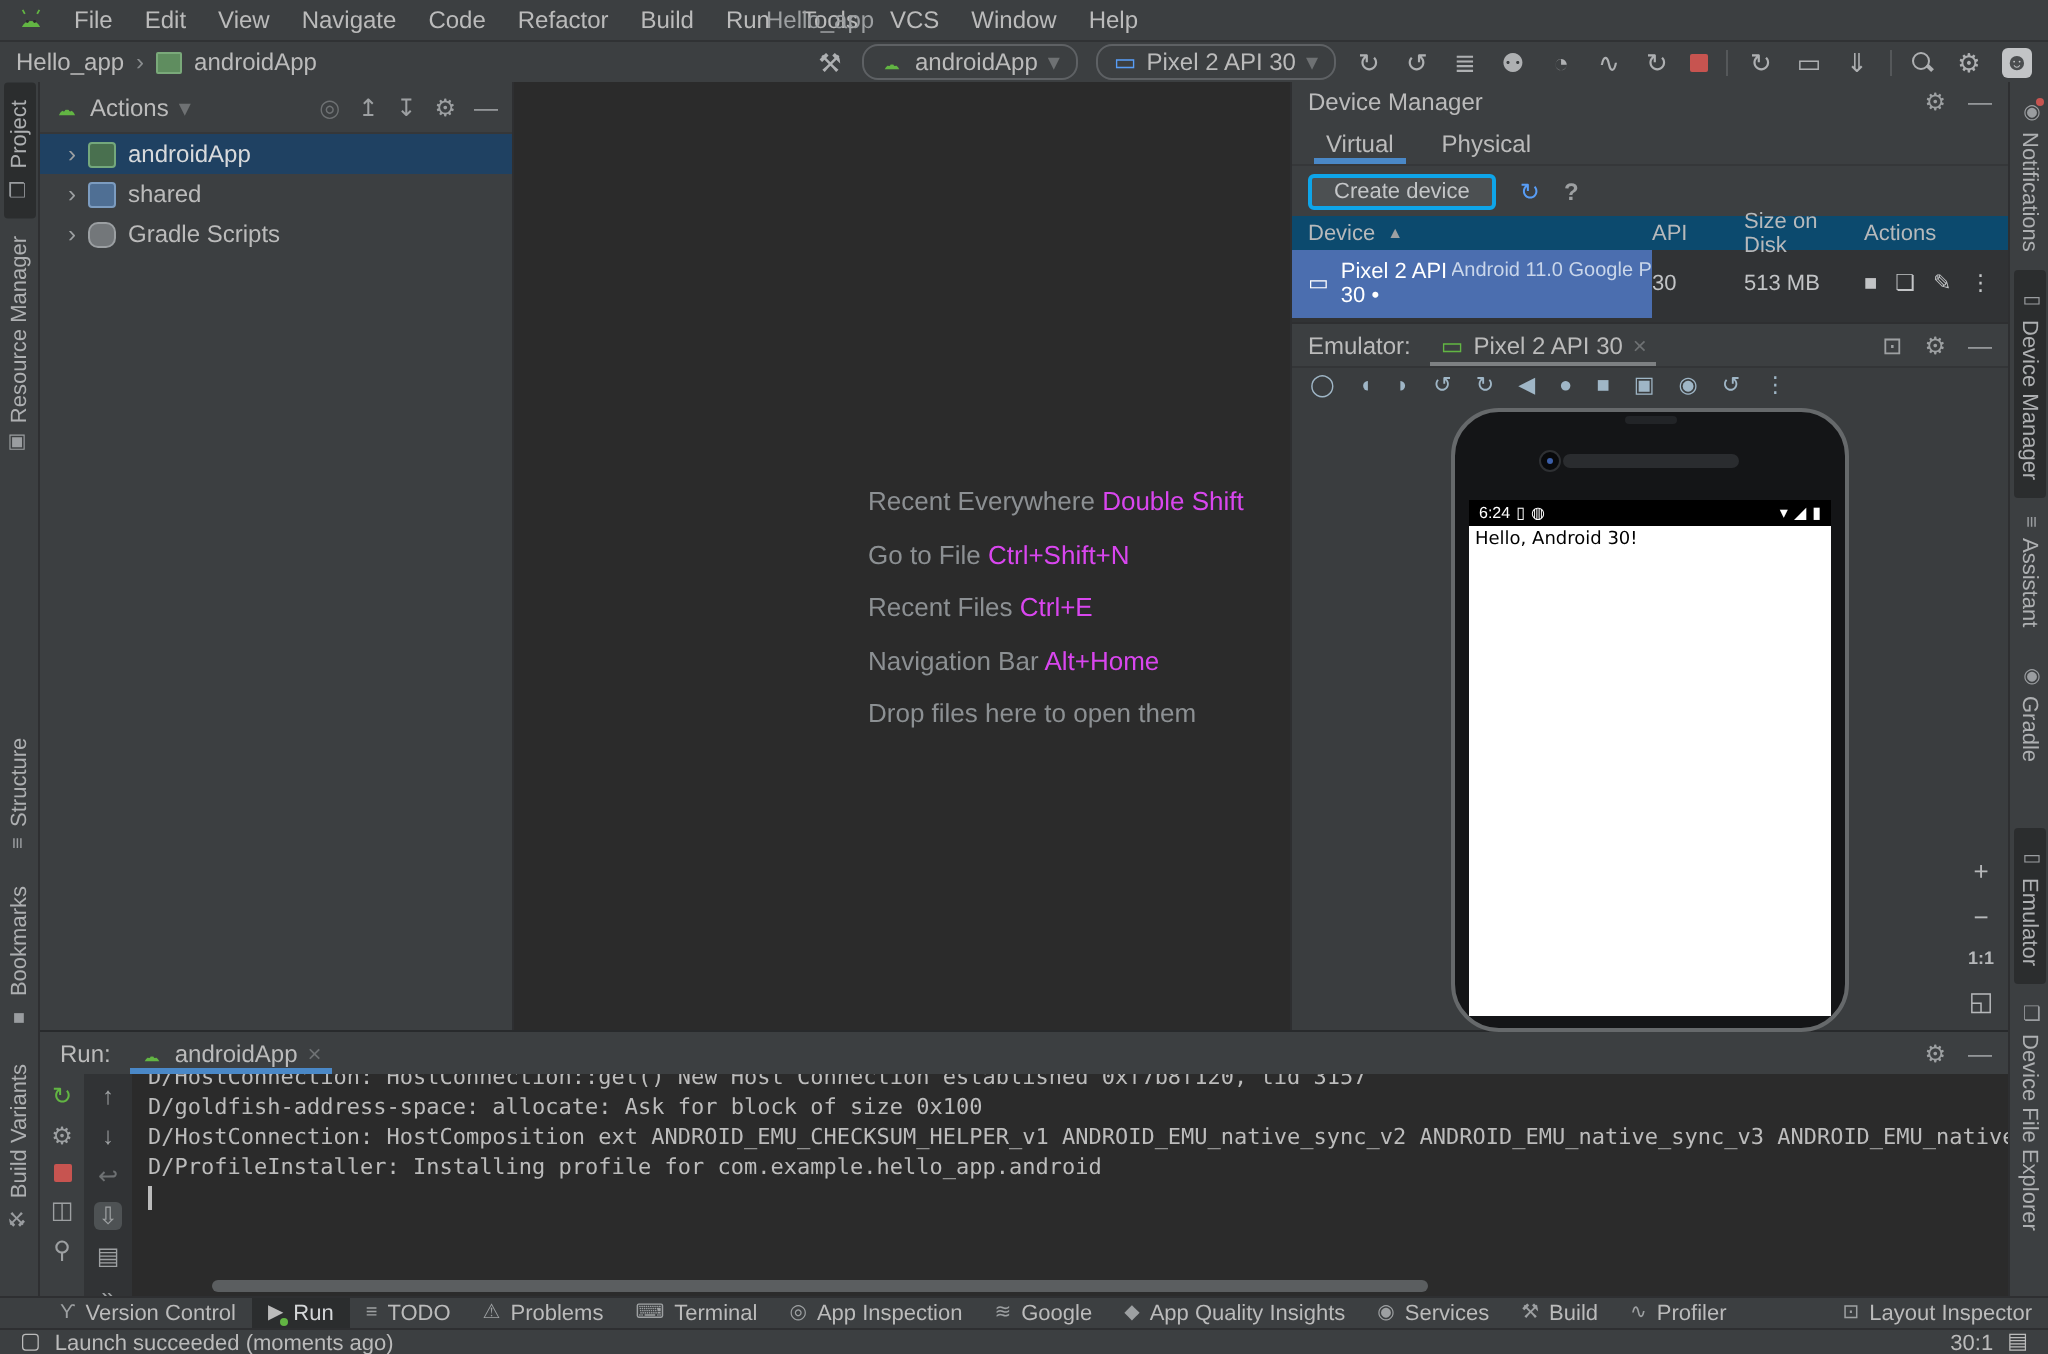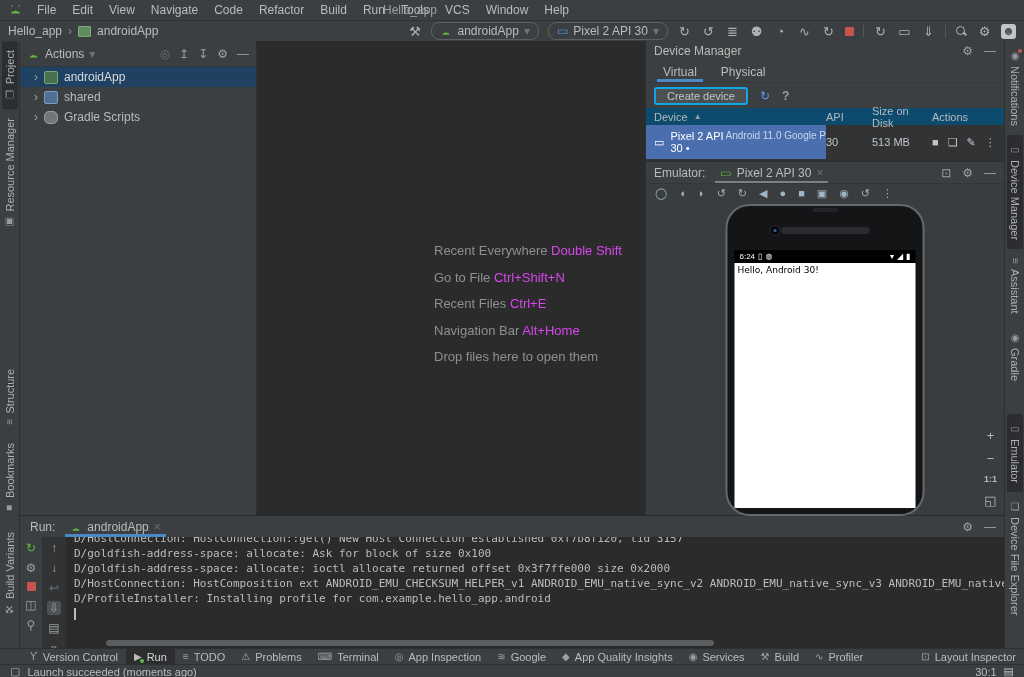--- a/index.html
+++ b/index.html
@@ -462,21 +462,20 @@
             <span class="ic dim">↩</span>
             <span class="ic sel">⇩</span>
             <span class="ic">▤</span>
             <span class="ic">»</span>
           </div>
           <div class="console">
             <div class="console-lines">
 
             <div class="cline">D/HostConnection: HostConnection::get() New Host Connection established 0xf7b8f120, tid 3157</div>
                 <div class="cline">D/goldfish-address-space: allocate: Ask for block of size 0x100</div>
-                <div class="cline">D/goldfish-address-space: allocate: ioctl allocate returned offset 0x3f7ffe000 size 0x2000</div>
                 <div class="cline">D/HostConnection: HostComposition ext ANDROID_EMU_CHECKSUM_HELPER_v1 ANDROID_EMU_native_sync_v2 ANDROID_EMU_native_sync_v3 ANDROID_EMU_native_sync_v4 ANDROID_EMU_dma_v1 AND</div>
                 <div class="cline">D/ProfileInstaller: Installing profile for com.example.hello_app.android</div>
               </div>
             <div class="caret"></div>
             <div class="h-scroll"></div>
           </div>
         </div>
       </div>
     </div>
 

